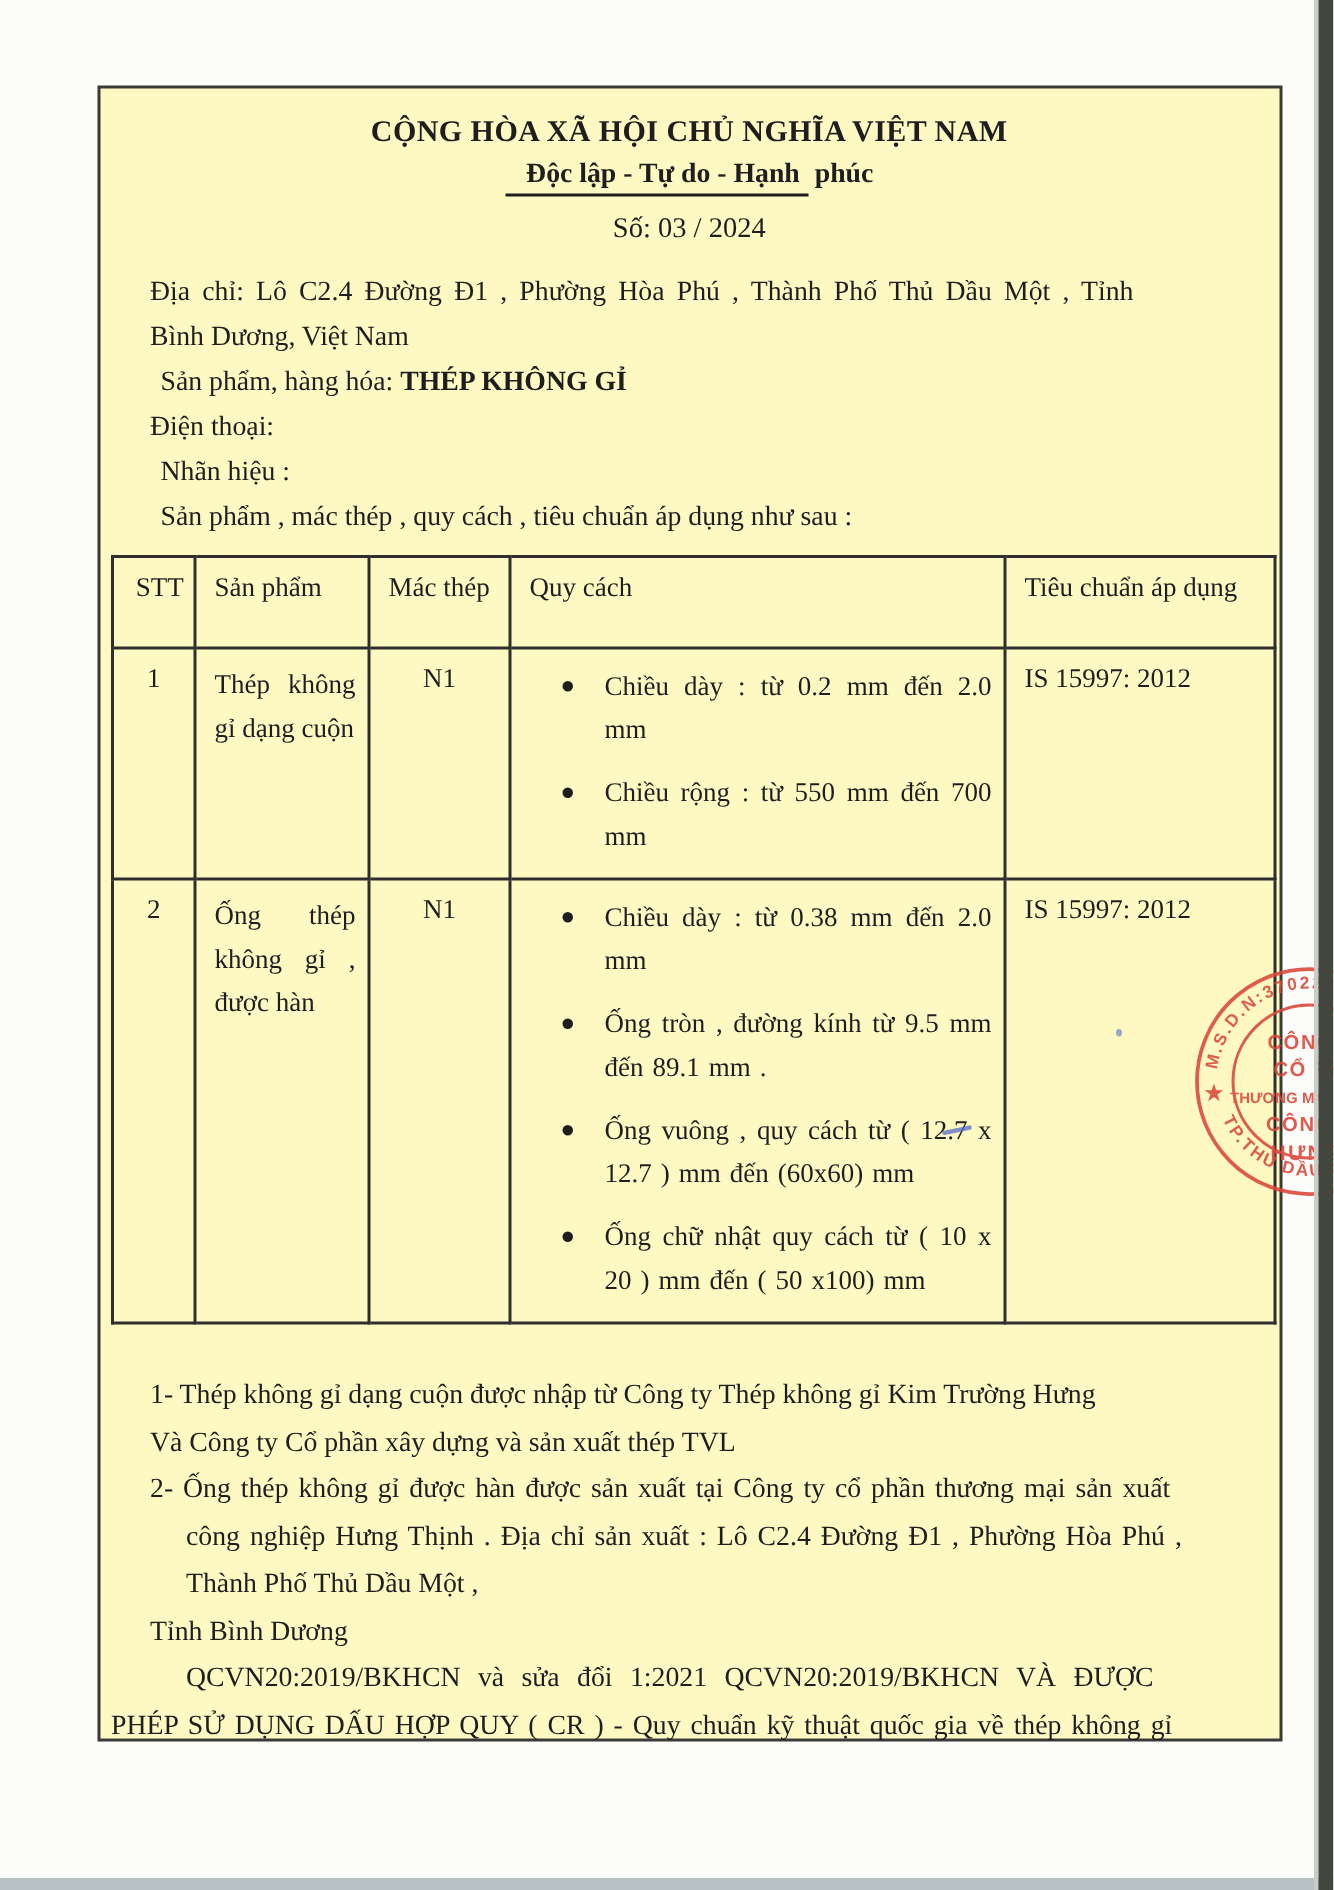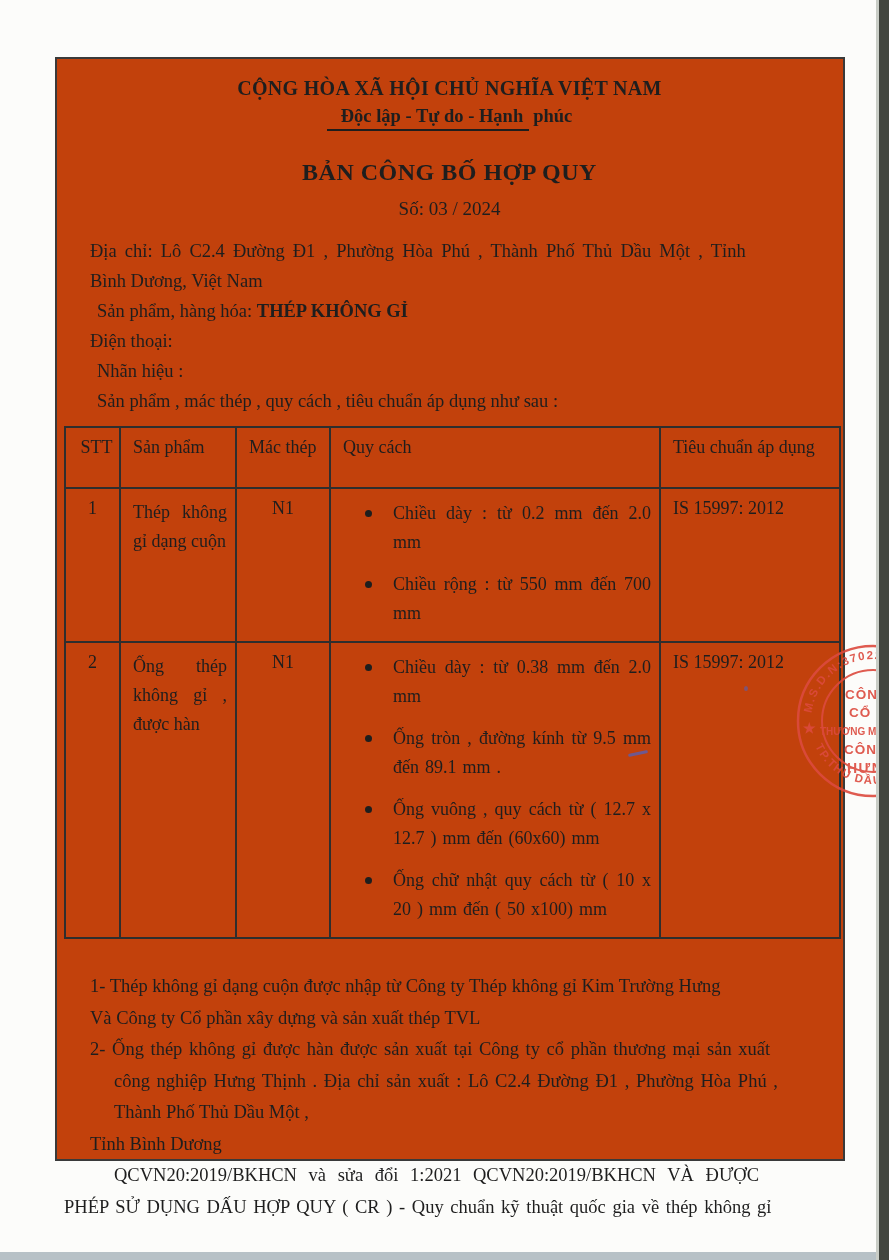--- a/index.html
+++ b/index.html
@@ -19,24 +19,24 @@
   .scan-edge-right-light{
     position:absolute;right:10px;top:0;width:3px;height:1260px;
     background:#c9cdc6;z-index:20;
   }
   .scan-edge-bottom{
     position:absolute;left:0;top:1252px;width:889px;height:8px;
     background:#b7c1c6;z-index:19;
   }
   
   .frame{
-    position:absolute;left:55px;top:57px;width:790px;height:1104px;
+    position:absolute;left:65px;top:57px;width:790px;height:1104px;
     border:2px solid #3a3a3a;
     box-sizing:border-box;
-    background:#c2410c;
+    background:#fef9c3;
     z-index:1;
   }
   .inner{padding:16px 8px 0 7px;}
   .center{text-align:center;}
   .national-title{font-size:20px;font-weight:bold;line-height:26px;letter-spacing:.3px;}
   .motto{margin-top:3px;font-size:18.5px;font-weight:bold;line-height:24px;}
   .motto .ul{display:inline-block;border-bottom:2px solid #1d1d1d;padding:0 6px 1px 14px;}
   .motto .tail{padding-left:4px;}
   .doc-title{margin-top:26px;font-size:24px;font-weight:bold;line-height:30px;letter-spacing:.5px;}
   .doc-number{margin-top:9px;font-size:19px;line-height:26px;}
@@ -97,21 +97,20 @@
 
   <div class="frame">
     <div class="inner">
 
       <div class="center national-title">CỘNG HÒA XÃ HỘI CHỦ NGHĨA VIỆT NAM</div>
 
       <div class="center motto">
         <span class="ul">Độc lập - Tự do - Hạnh</span><span class="tail">phúc</span>
       </div>
 
-      <div class="center doc-title">BẢN CÔNG BỐ HỢP QUY</div>
 
       <div class="center doc-number">Số: 03 / 2024</div>
 
       <div class="intro">
         <div class="ln js">Địa chỉ: Lô C2.4 Đường Đ1 , Phường Hòa Phú , Thành Phố Thủ Dầu Một , Tỉnh</div>
         <div class="ln">Bình Dương, Việt Nam</div>
         <div class="ln indent">
           <span>Sản phẩm, hàng hóa: </span><b>THÉP KHÔNG GỈ</b>
         </div>
         <div class="ln">Điện thoại:</div>

